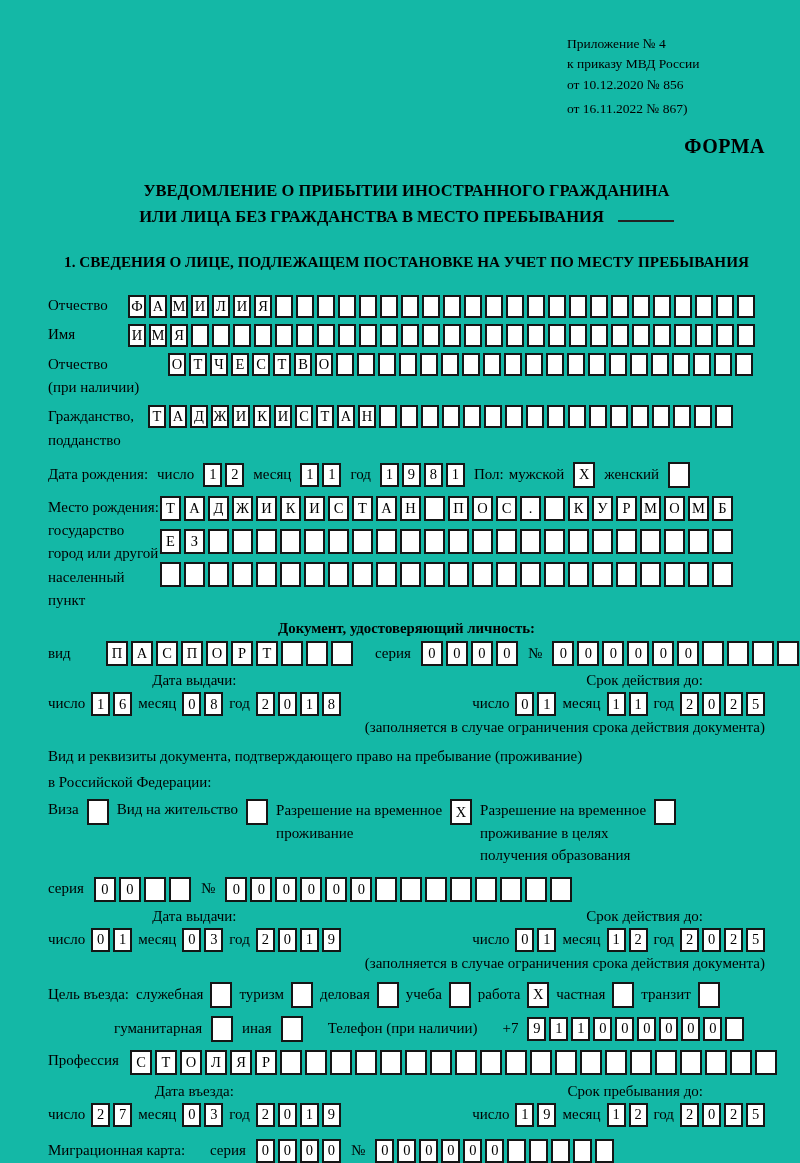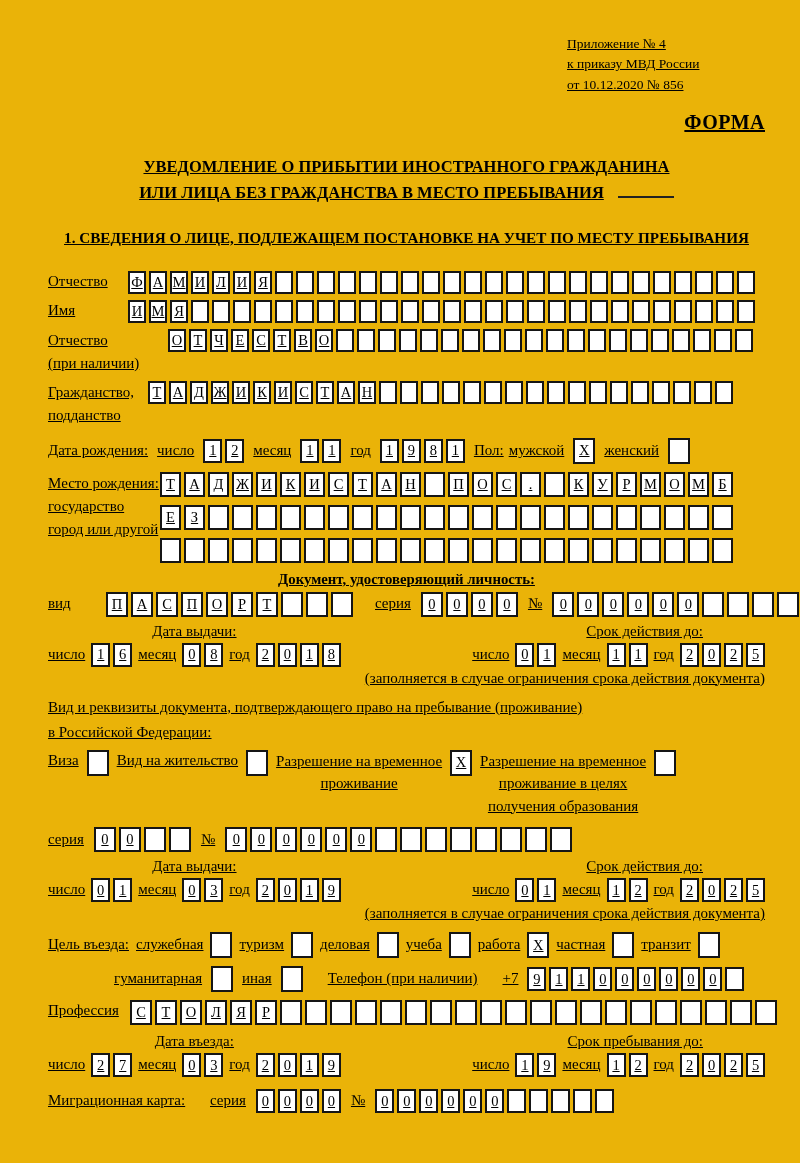--- a/index.html
+++ b/index.html
@@ -1,20 +1,20 @@
 <!DOCTYPE html>
 <html><head>
 <meta charset="utf-8">
 <style>
   html,body{margin:0;padding:0;background:#ffffff;}
   .page{
     width:800px;height:1163px;box-sizing:border-box;overflow:hidden;
-    background:#eab308;color:#000;
+    background:#14b8a6;color:#000;
     font-family:"Liberation Serif","DejaVu Serif",serif;
-    font-size:15px;padding:34px 35px 0 48px;position:relative;text-decoration:underline;
+    font-size:15px;padding:34px 35px 0 48px;position:relative;
   }
   
   .annex{width:198px;margin-left:auto;font-size:13.5px;line-height:1.5;}
   .annex .amend{margin-top:4px;}
   .form-label{text-align:right;font-weight:bold;font-size:20px;margin-top:16px;letter-spacing:.5px;}
   .title{margin-top:20px;text-align:center;font-weight:bold;font-size:16.5px;line-height:1.6;}
   .blank-line{display:inline-block;width:56px;height:15px;border-bottom:2.5px solid #222;margin-left:14px;}
   .section-heading{margin-top:22px;font-weight:bold;font-size:15.2px;text-align:center;white-space:nowrap;}
   
   .row{display:flex;align-items:flex-start;margin-top:6px;}
@@ -40,33 +40,34 @@
   .gap8{margin-left:8px;} .gap12{margin-left:12px;} .gap16{margin-left:16px;}
   .two-col{display:flex;justify-content:space-between;margin-top:6px;}
   .col{display:flex;flex-direction:column;}
   .col-head{text-align:center;margin-bottom:3px;}
   .col.right{align-items:flex-end;}
   .col.right .col-head{margin-right:62px;}
   .date-row{display:flex;align-items:center;gap:6px;}
   .note{font-size:15px;white-space:nowrap;margin-top:3px;}
   .opts-row{display:flex;align-items:flex-start;margin-top:4px;}
   .opt{display:flex;align-items:flex-start;gap:8px;}
-  .opt-multi{text-align:center;line-height:1.5;flex:0 0 auto;}
+  .opt-multi{text-align:left;line-height:1.5;flex:0 0 auto;}
   .indent{margin-left:66px;}
 </style>
 </head>
 <body>
 
 <div class="page">
 
   <div class="annex">
     <div>Приложение № 4</div>
     <div>к приказу МВД России</div>
     <div>от 10.12.2020 № 856</div>
     <div class="amend">
+      <div>от 16.11.2022 № 867)</div>
     </div>
   </div>
 
   <div class="form-label">ФОРМА</div>
 
   <div class="title">
     <div>УВЕДОМЛЕНИЕ О ПРИБЫТИИ ИНОСТРАННОГО ГРАЖДАНИНА</div>
     <div><span>ИЛИ ЛИЦА БЕЗ ГРАЖДАНСТВА В МЕСТО ПРЕБЫВАНИЯ</span><span class="blank-line"></span></div>
   </div>
 
@@ -246,20 +247,21 @@
     <span class="boxes chk">
         <span class="cbox"></span>
       </span>
   </div>
 
   <div class="row" style="margin-top:8px;">
     <div class="bp-lbl lbl-stack">
       <div>Место рождения:</div>
       <div>государство</div>
       <div>город или другой</div>
+      <div>населенный пункт</div>
     </div>
     <div class="stack">
       <div class="boxes bp">
           <span class="cbox">Т</span>
           <span class="cbox">А</span>
           <span class="cbox">Д</span>
           <span class="cbox">Ж</span>
           <span class="cbox">И</span>
           <span class="cbox">К</span>
           <span class="cbox">И</span>

